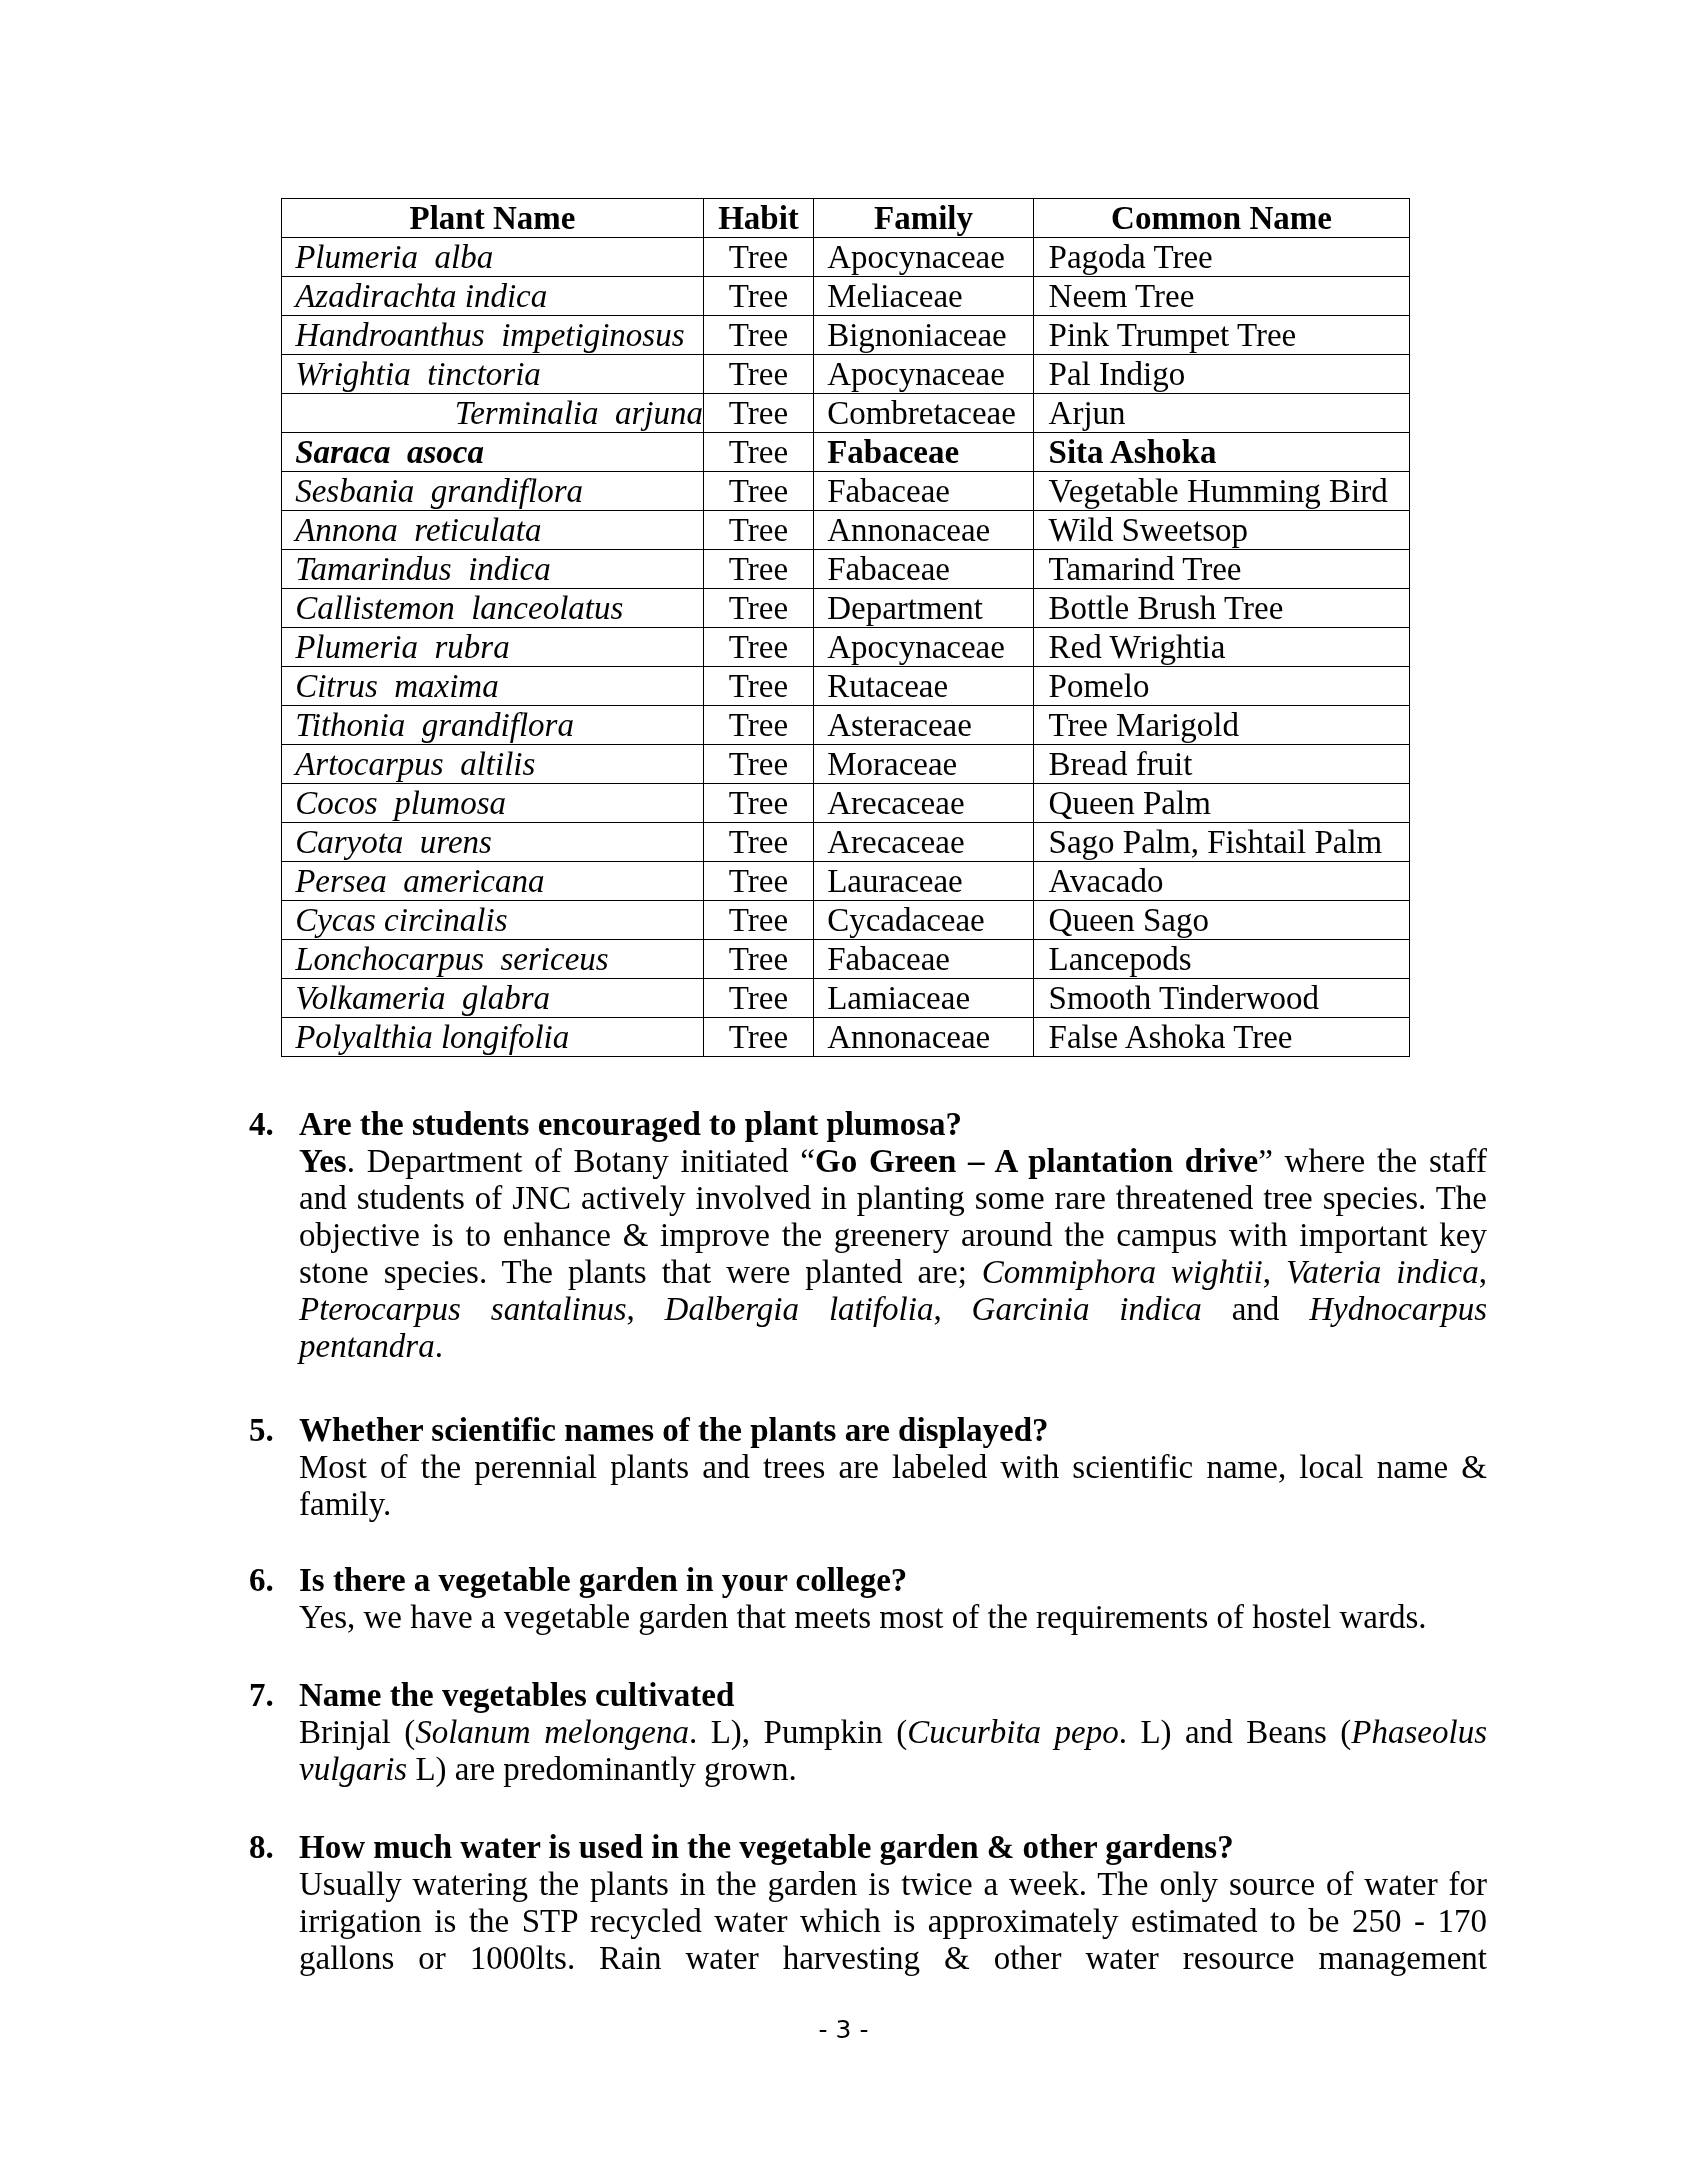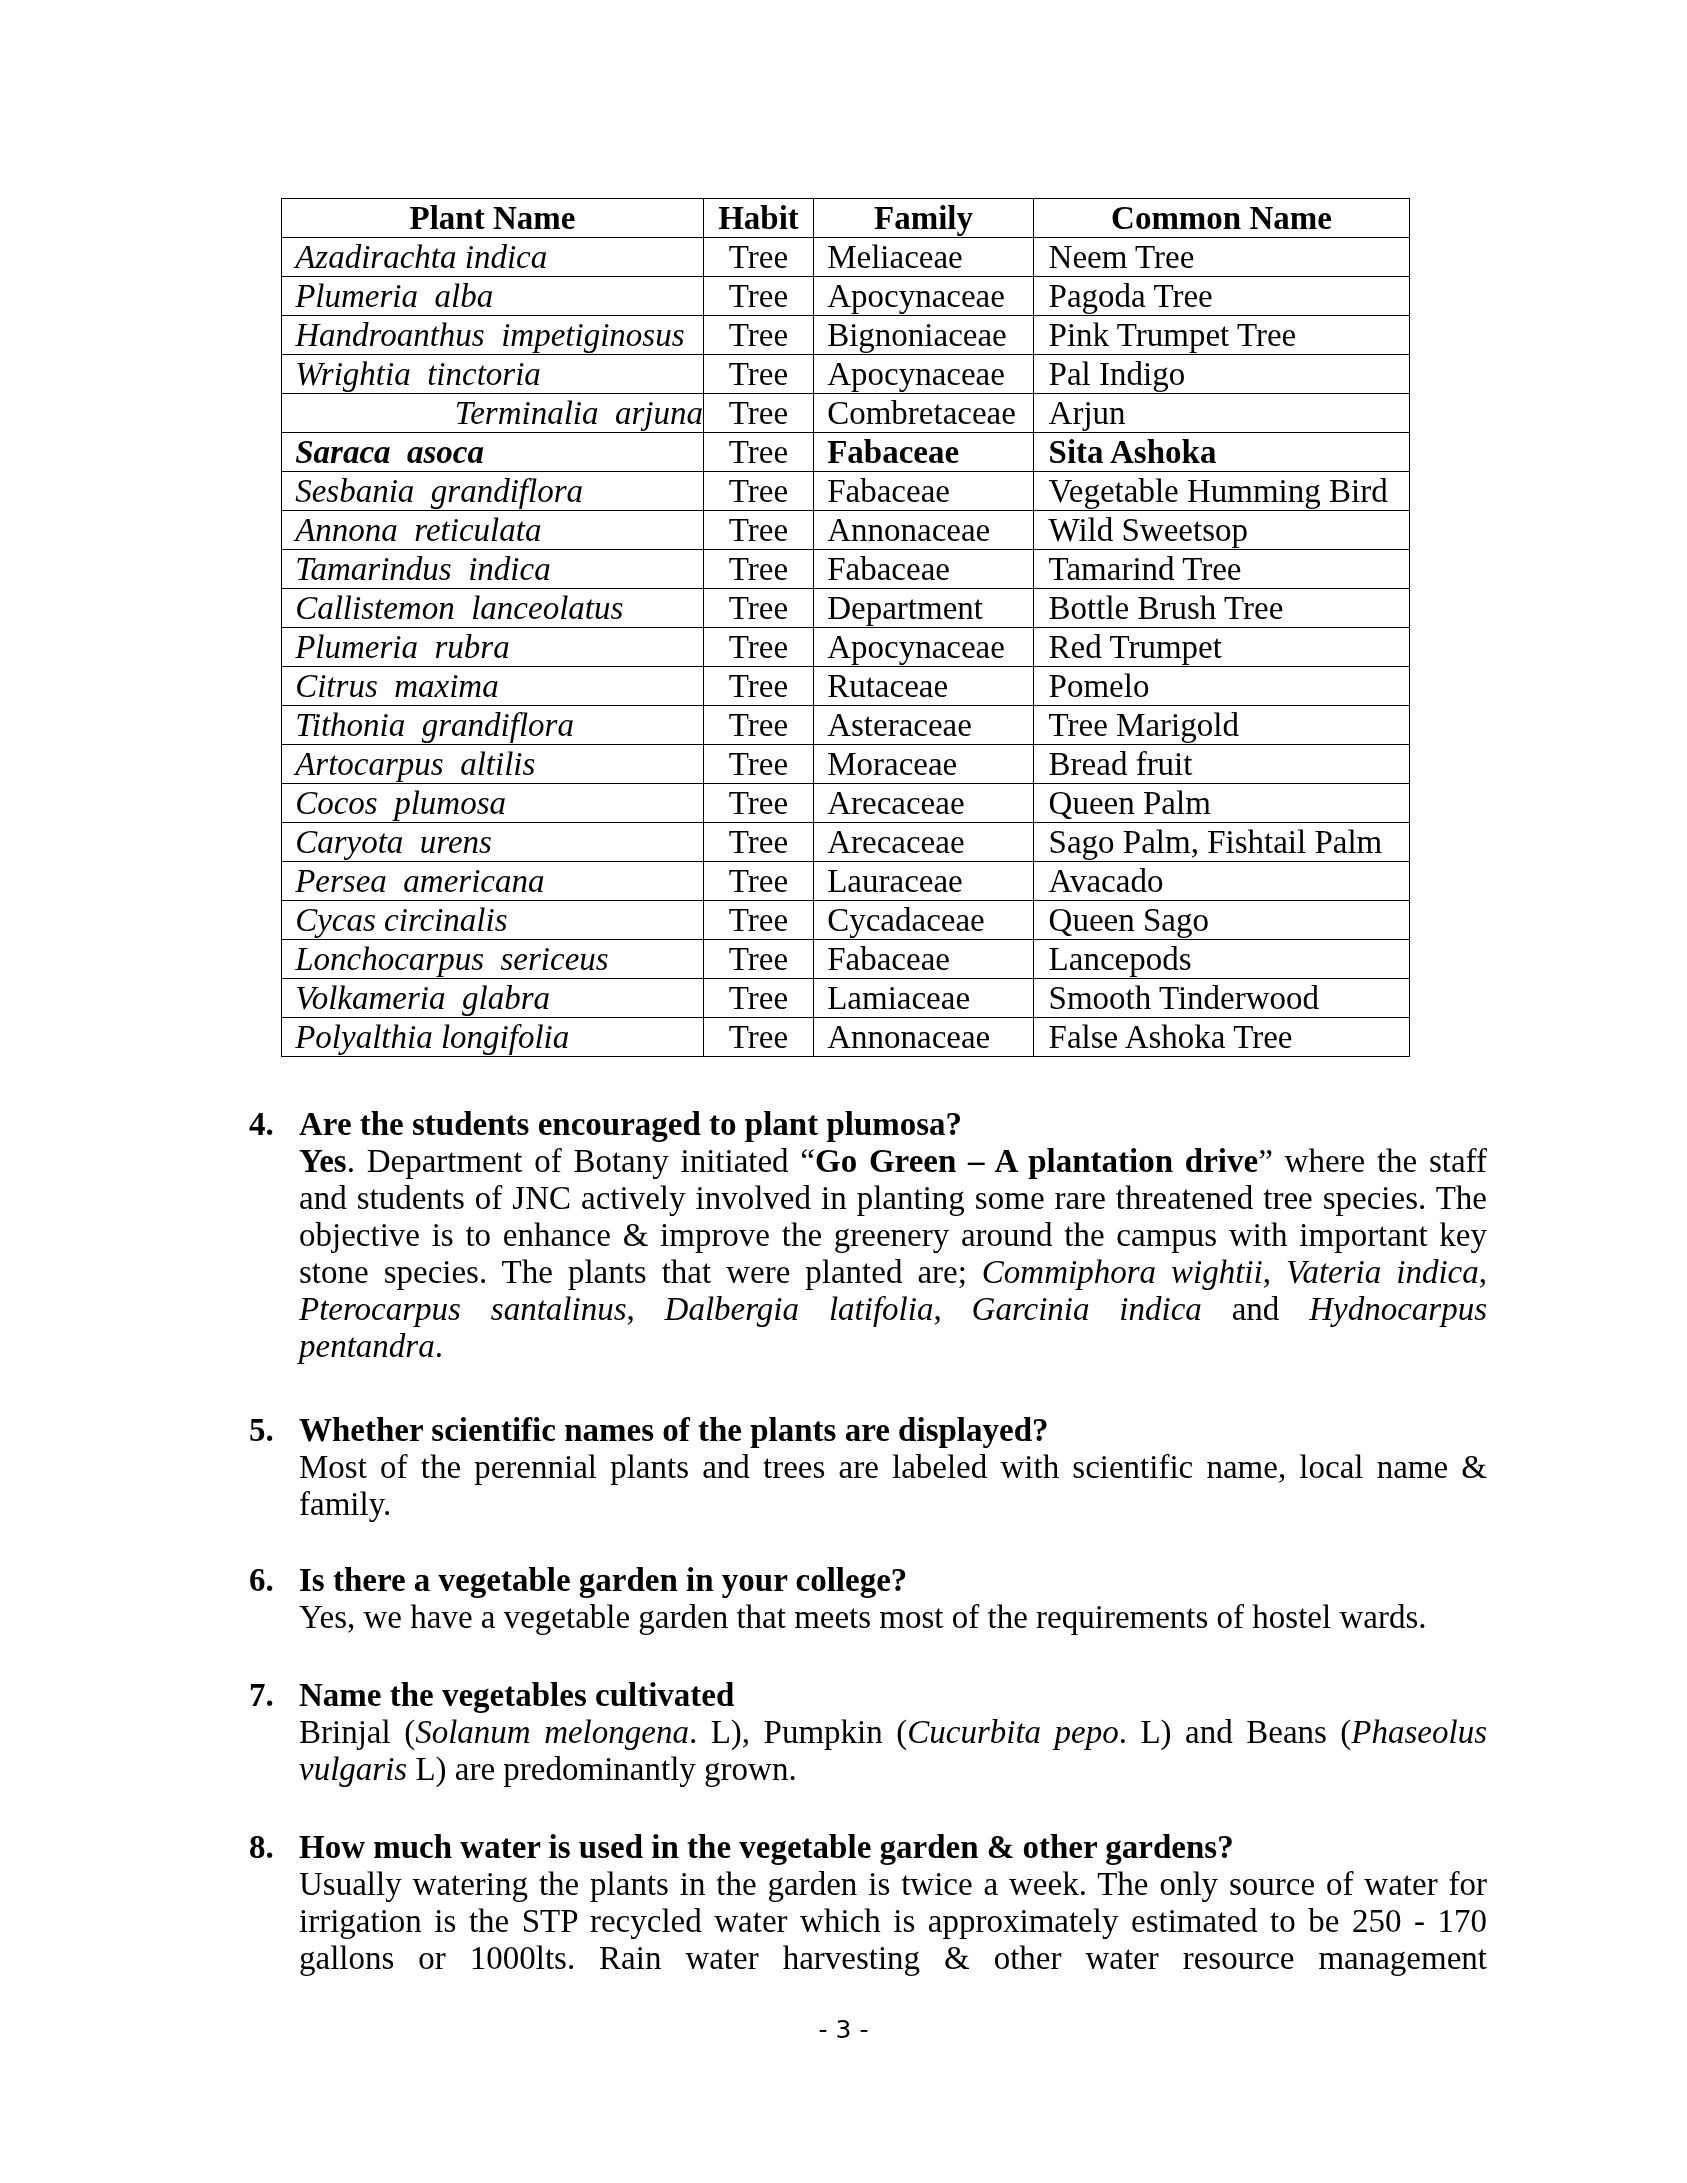--- a/index.html
+++ b/index.html
@@ -68,32 +68,32 @@
     <thead>
       <tr>
         <th>Plant Name</th>
         <th>Habit</th>
         <th>Family</th>
         <th>Common Name</th>
       </tr>
     </thead>
     <tbody id="plant-rows">
         <tr>
+          <td class="name" style="white-space: pre;">Plumeria  alba</td>
+          <td class="habit">Tree</td>
+          <td class="family">Apocynaceae</td>
+          <td class="common">Pagoda Tree</td>
+        </tr>
+        <tr>
           <td class="name" style="white-space: pre;">Azadirachta indica</td>
           <td class="habit">Tree</td>
           <td class="family">Meliaceae</td>
           <td class="common">Neem Tree</td>
         </tr>
         <tr>
-          <td class="name" style="white-space: pre;">Plumeria  alba</td>
-          <td class="habit">Tree</td>
-          <td class="family">Apocynaceae</td>
-          <td class="common">Pagoda Tree</td>
-        </tr>
-        <tr>
           <td class="name" style="white-space: pre;">Handroanthus  impetiginosus</td>
           <td class="habit">Tree</td>
           <td class="family">Bignoniaceae</td>
           <td class="common">Pink Trumpet Tree</td>
         </tr>
         <tr>
           <td class="name" style="white-space: pre;">Wrightia  tinctoria</td>
           <td class="habit">Tree</td>
           <td class="family">Apocynaceae</td>
           <td class="common">Pal Indigo</td>
@@ -131,21 +131,21 @@
         <tr>
           <td class="name" style="white-space: pre;">Callistemon  lanceolatus</td>
           <td class="habit">Tree</td>
           <td class="family">Department</td>
           <td class="common">Bottle Brush Tree</td>
         </tr>
         <tr>
           <td class="name" style="white-space: pre;">Plumeria  rubra</td>
           <td class="habit">Tree</td>
           <td class="family">Apocynaceae</td>
-          <td class="common">Red Trumpet</td>
+          <td class="common">Red Wrightia</td>
         </tr>
         <tr>
           <td class="name" style="white-space: pre;">Citrus  maxima</td>
           <td class="habit">Tree</td>
           <td class="family">Rutaceae</td>
           <td class="common">Pomelo</td>
         </tr>
         <tr>
           <td class="name" style="white-space: pre;">Tithonia  grandiflora</td>
           <td class="habit">Tree</td>

